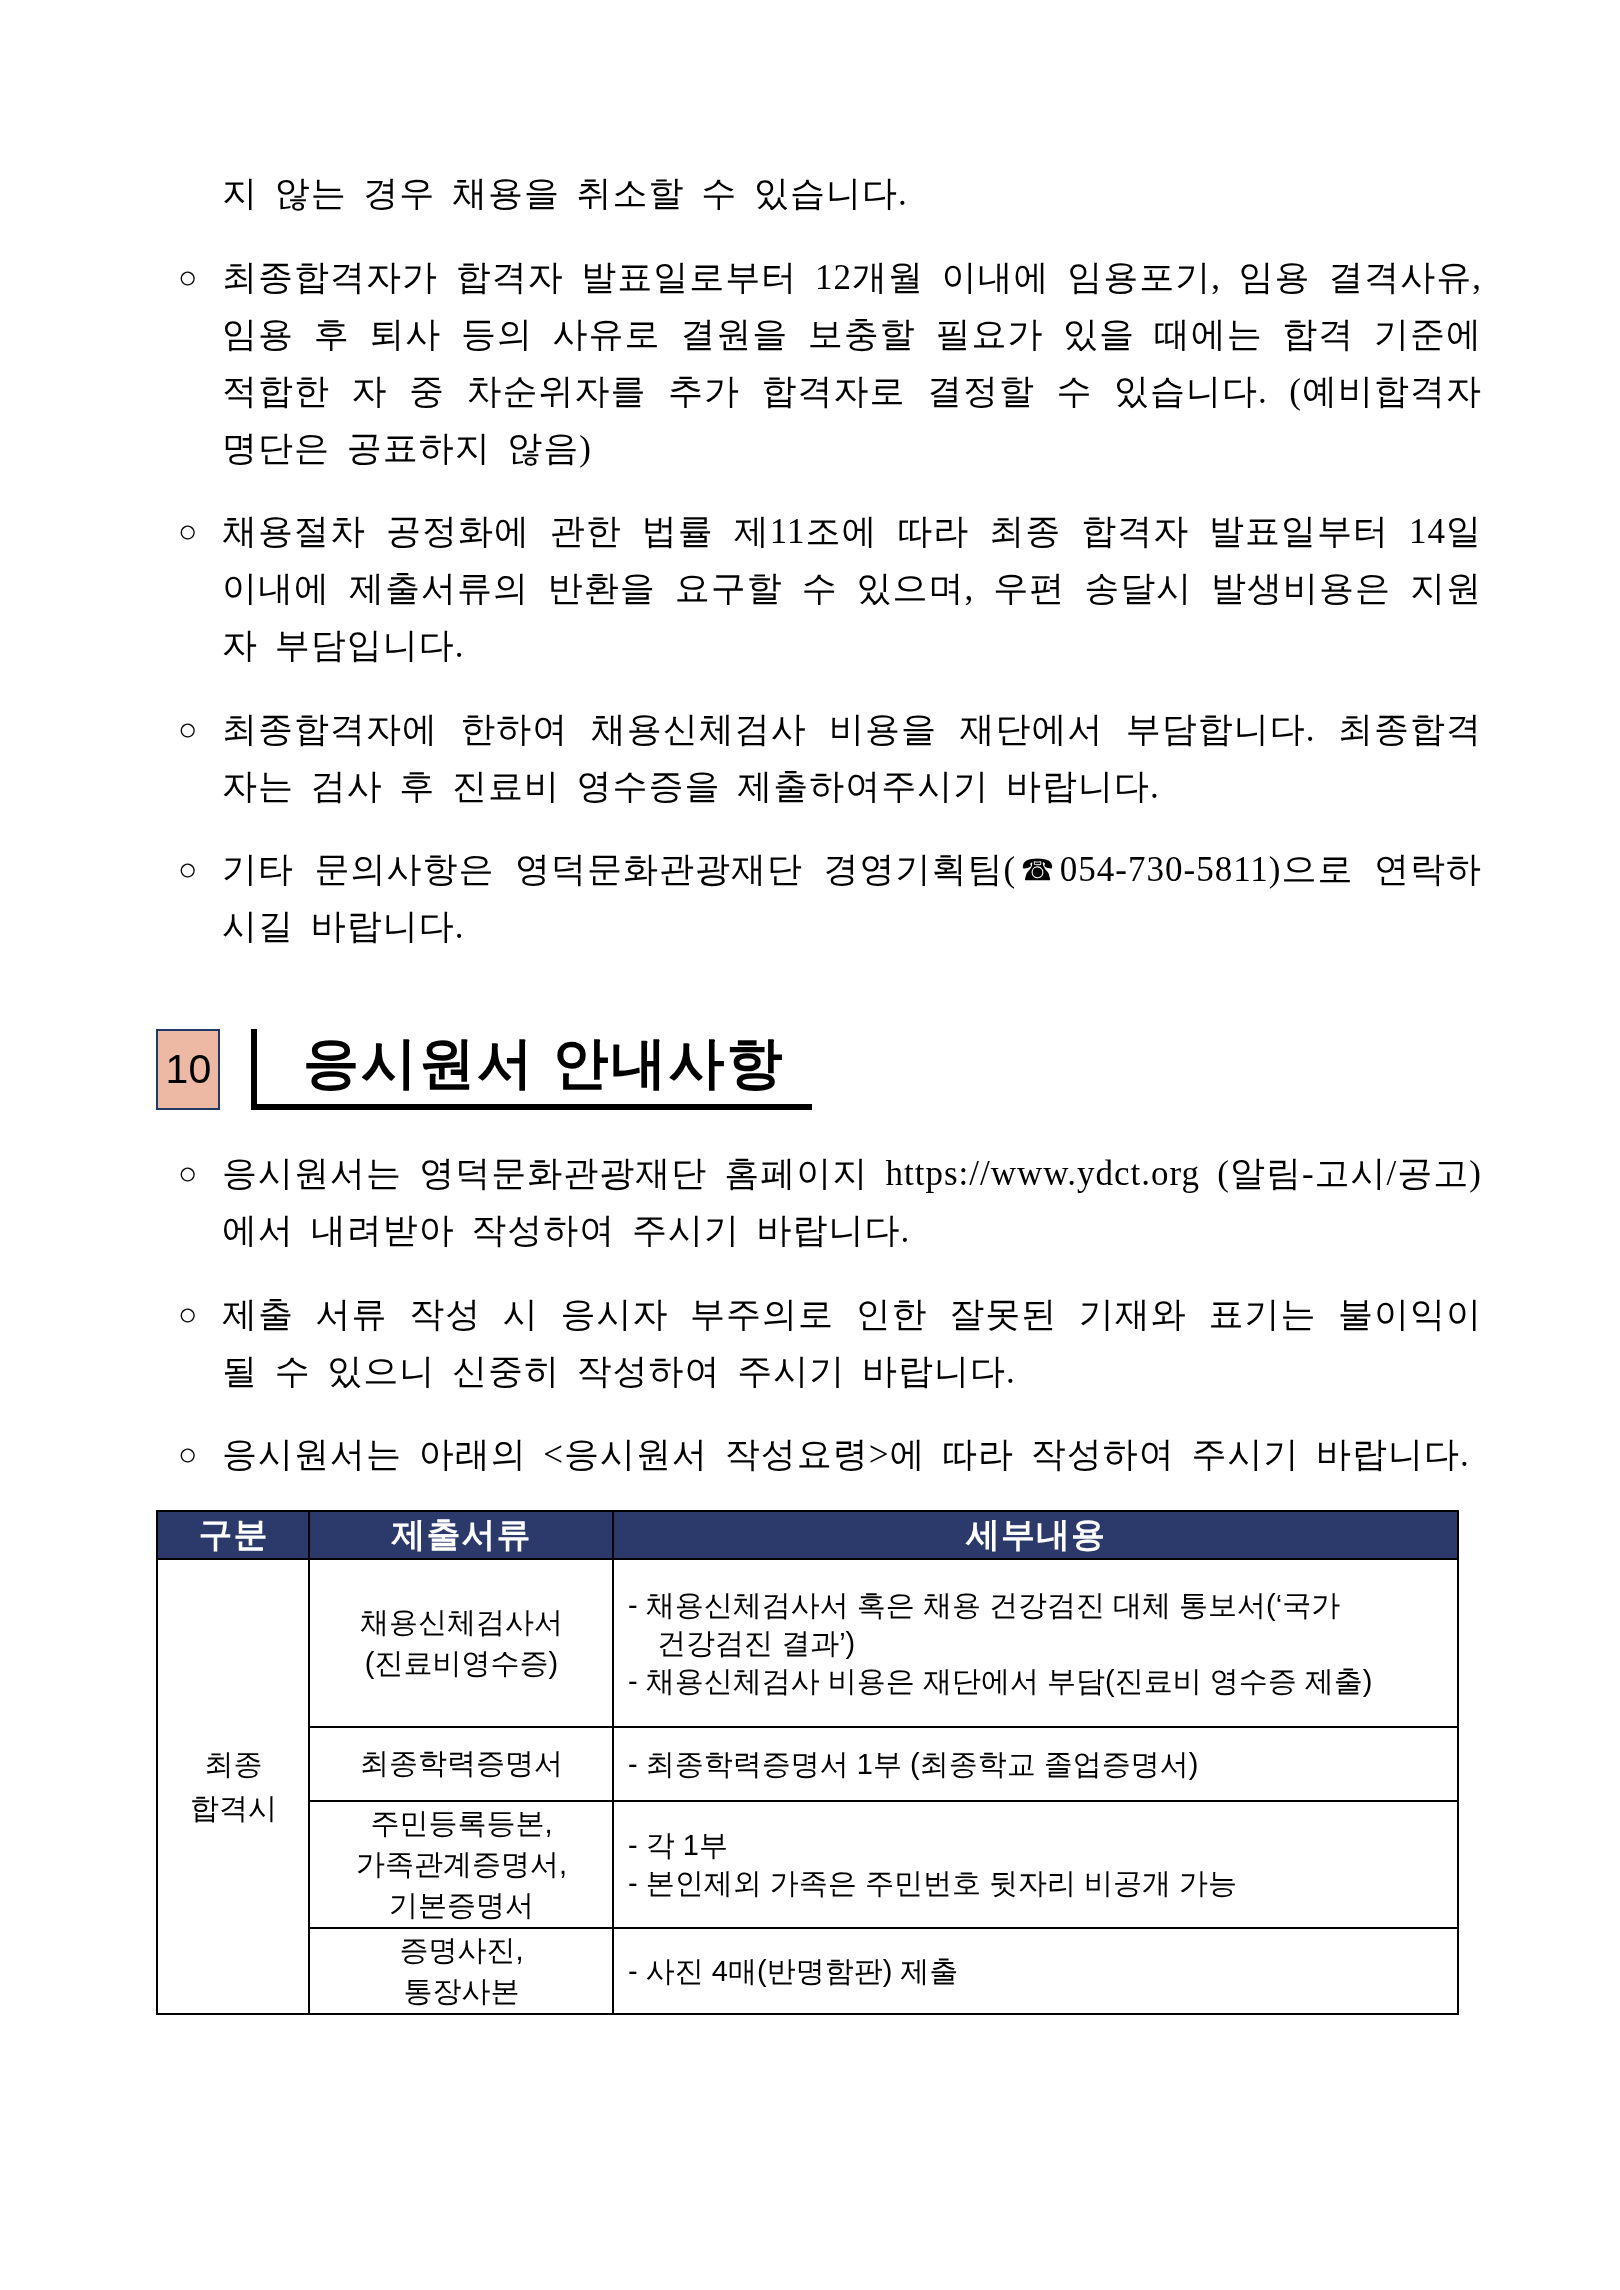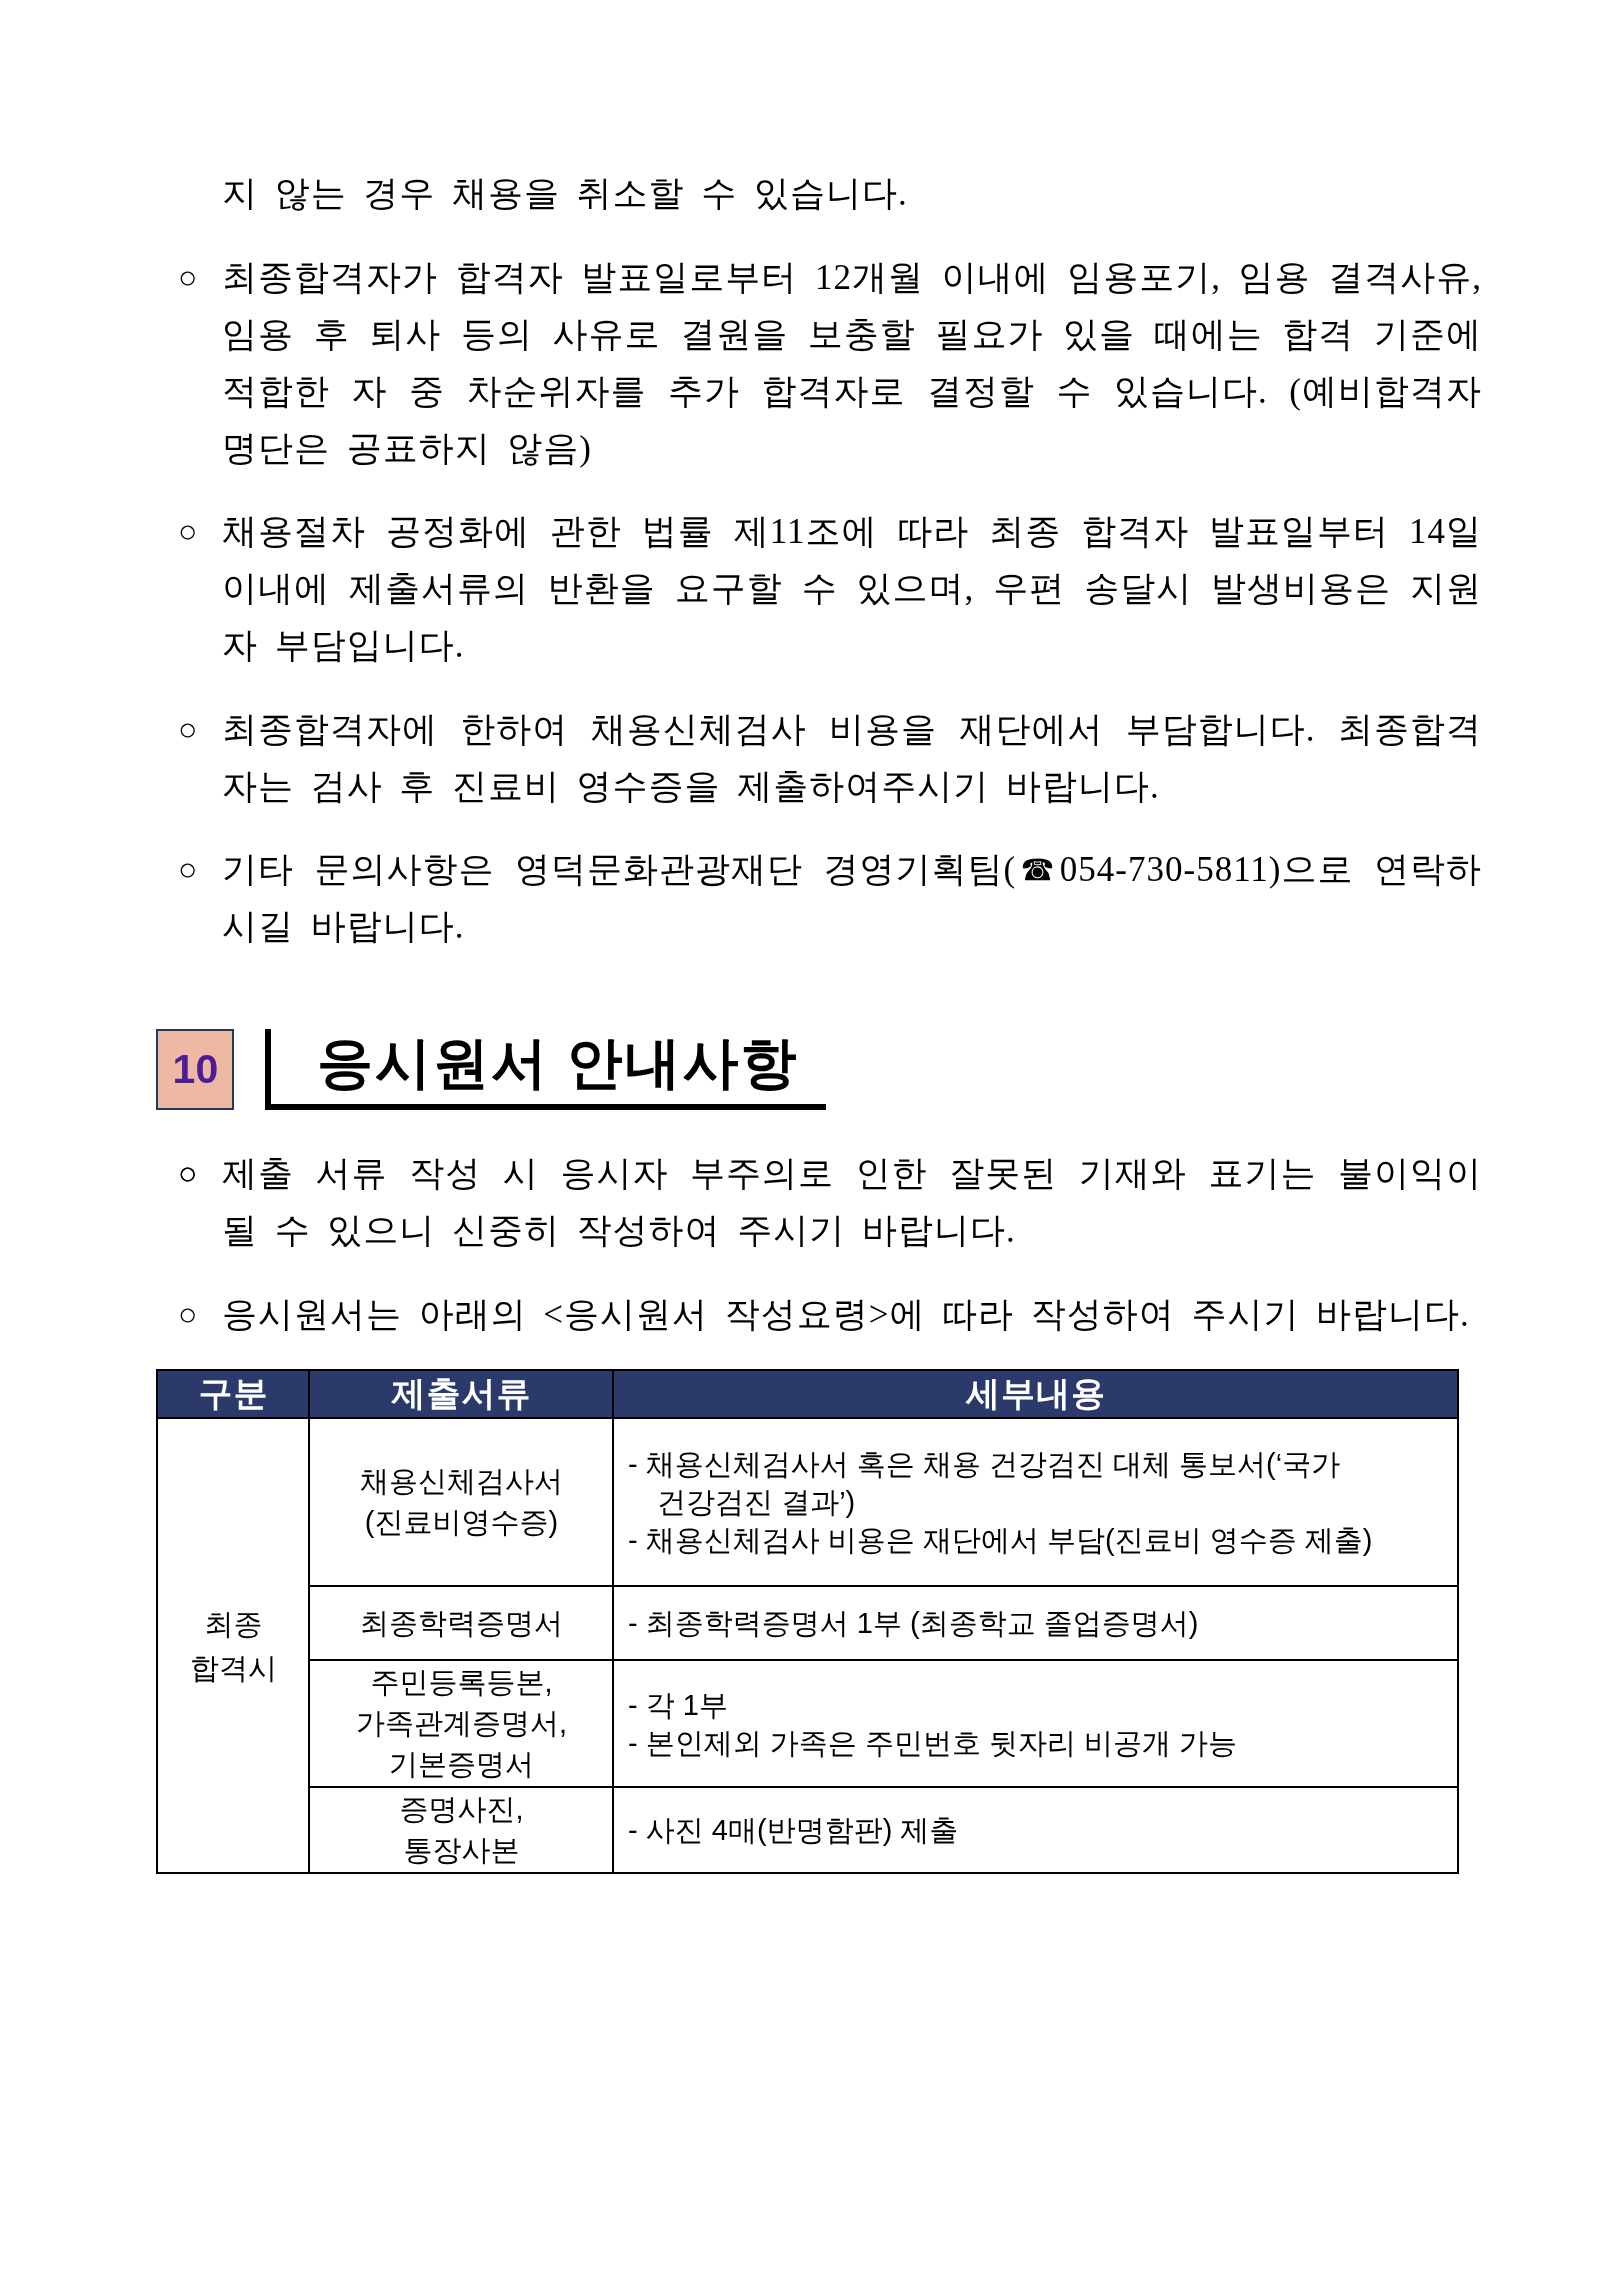--- a/index.html
+++ b/index.html
@@ -27,27 +27,27 @@
     position:absolute; left:0; top:0;
     font-size:32px; line-height:57px;
   }
   
   .section-header {
     display:flex; align-items:stretch;
     margin:74px 0 35px -21.6px;
     height:81px;
   }
   .sec-num {
-    width:78px; height:81px;
+    width:64px; height:81px;
     box-sizing:border-box;
     background:#edb9a4;
     border:2.9px solid #1f3864;
     display:flex; align-items:center; justify-content:center;
     font-family:"Liberation Sans","DejaVu Sans",sans-serif;
-    font-weight:bold; font-size:41px; color:#4c1d95;
+    font-weight:normal; font-size:41px; color:#000000;
   }
   .sec-title-wrap {
     margin-left:31px;
     border-left:6.9px solid #000;
     border-bottom:6.9px solid #000;
     box-sizing:border-box;
     display:flex; align-items:center;
     padding:0 27.4px 5.9px 21.6px;
   }
   .sec-title {
@@ -115,20 +115,21 @@
     <div class="sec-num">
       <span>10</span>
     </div>
     <div class="sec-title-wrap">
       <span class="sec-title">응시원서 안내사항</span>
     </div>
   </div>
 
   <p class="para bullet">
     <span class="marker">○</span>
+    <span>응시원서는 영덕문화관광재단 홈페이지 https://www.ydct.org (알림-고시/공고)에서 내려받아 작성하여 주시기 바랍니다.</span>
   </p>
 
   <p class="para bullet">
     <span class="marker">○</span>
     <span>제출 서류 작성 시 응시자 부주의로 인한 잘못된 기재와 표기는 불이익이 될 수 있으니 신중히 작성하여 주시기 바랍니다.</span>
   </p>
 
   <p class="para bullet">
     <span class="marker">○</span>
     <span>응시원서는 아래의 &lt;응시원서 작성요령&gt;에 따라 작성하여 주시기 바랍니다.</span>

